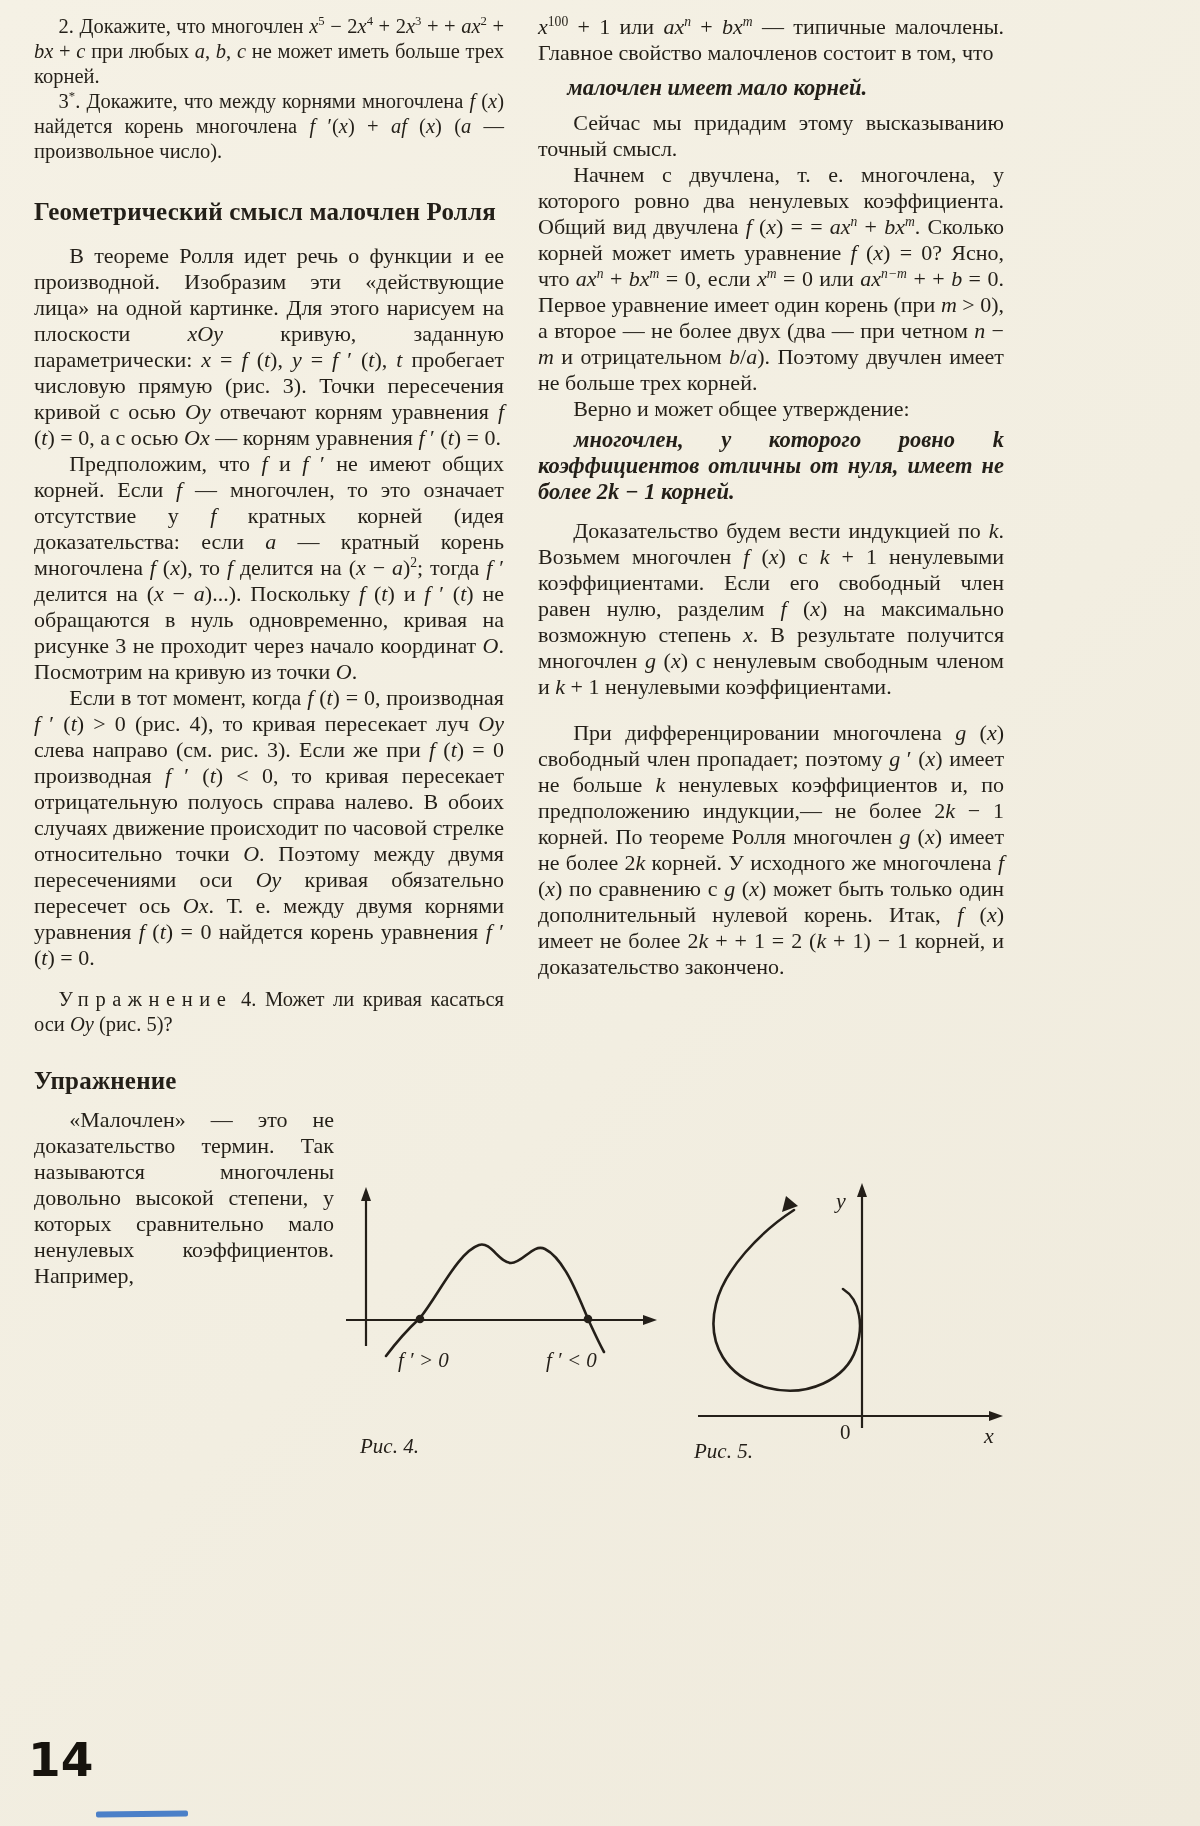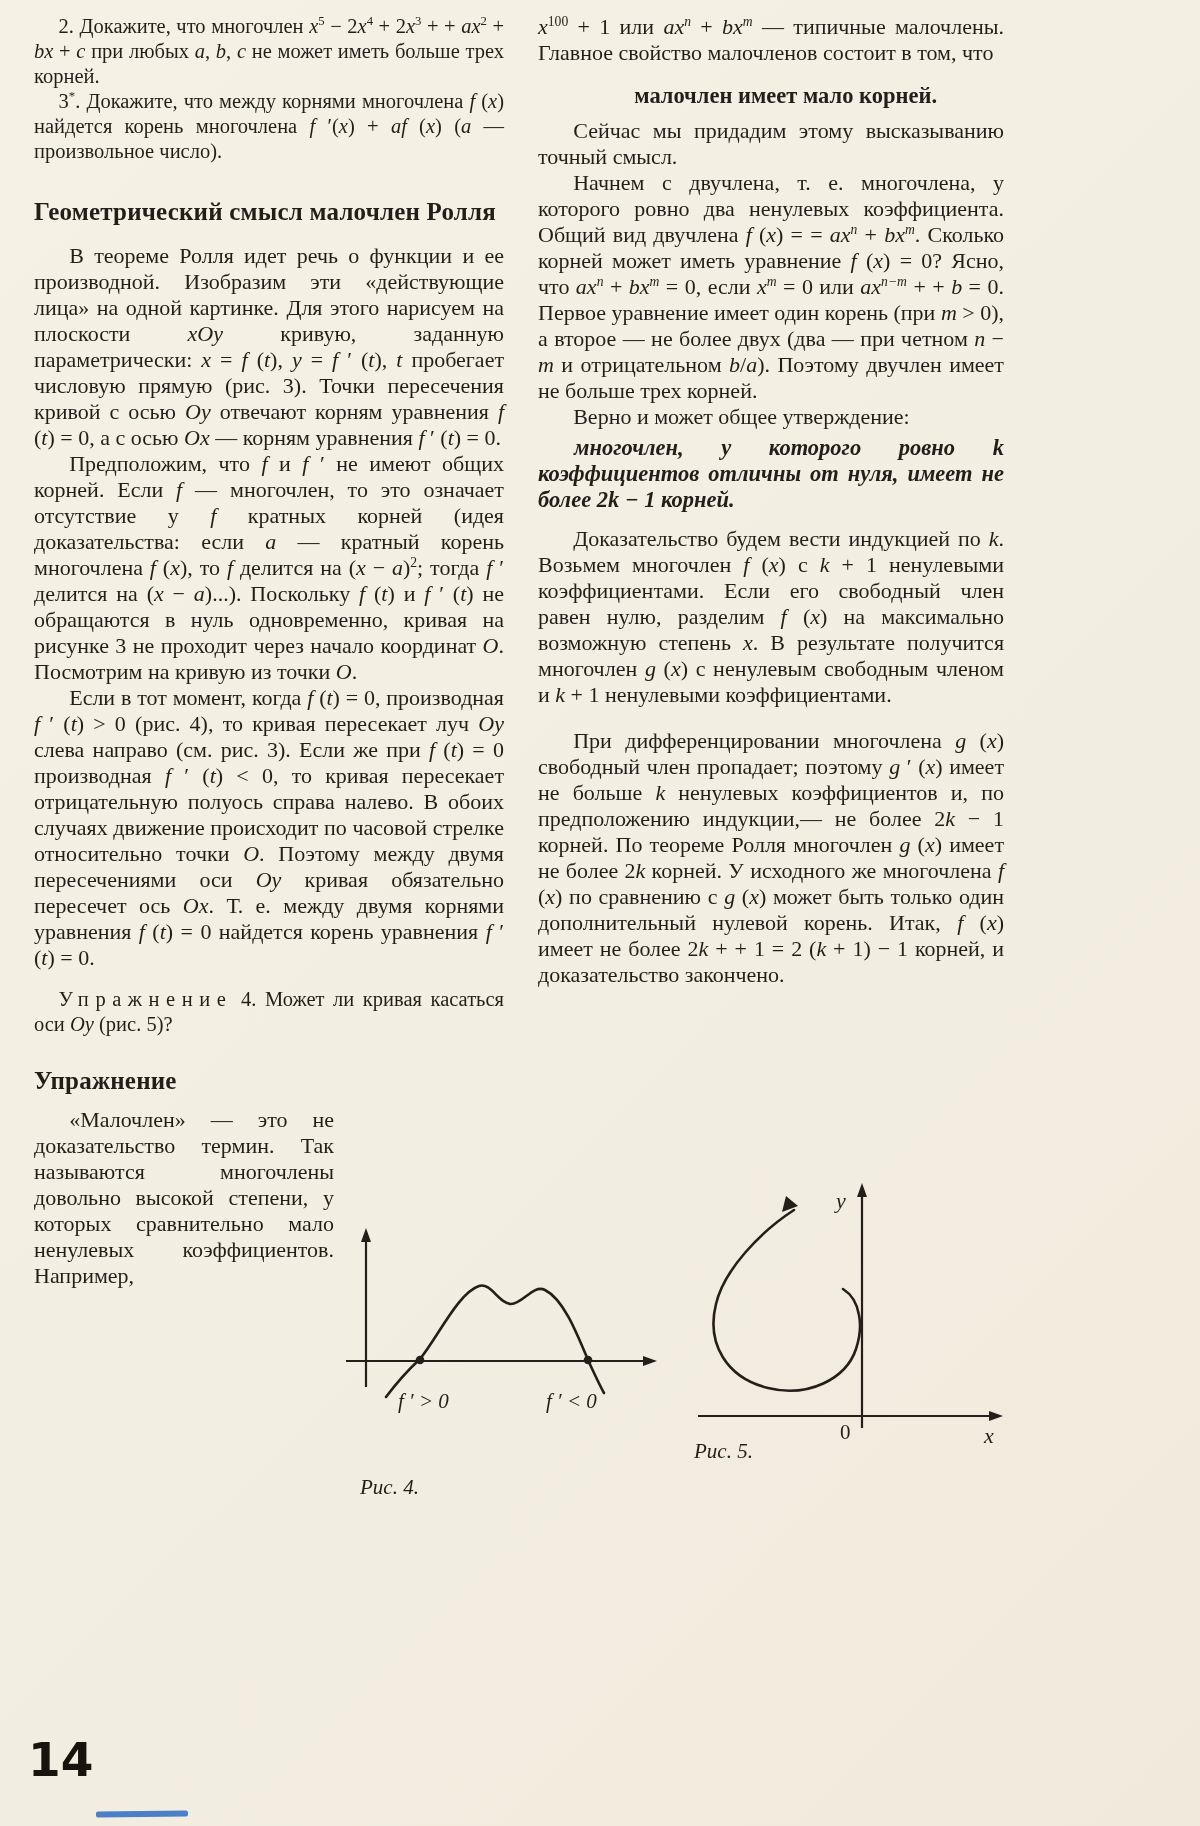--- a/index.html
+++ b/index.html
@@ -19,27 +19,27 @@
   .ex   { font-size:20.5px; line-height:25px; text-align:justify; text-indent:1.2em; hyphens:auto; }
   .ex4  { margin-top:16px; }
   .sp   { letter-spacing:0.32em; }
   sup   { font-size:0.62em; line-height:0; }
 
   .heading { font-size:25px; font-weight:bold; letter-spacing:0.2px; }
   .h-rolle { margin:34px 0 17px; }
   .h-malo  { margin:30px 0 12px; }
   .malo-text { width:300px; }
 
-  .slogan    { font-size:22.5px; line-height:26px; font-weight:bold; text-indent:1.3em; margin:17px 0 9px;text-align:center; }
+  .slogan    { font-size:22.5px; line-height:26px; font-style:italic; font-weight:bold; text-indent:1.3em; margin:9px 0 9px; }
   .statement { font-size:22.5px; line-height:26px; font-style:italic; font-weight:bold; text-align:justify; text-indent:1.6em; margin:5px 0 9px; }
   .gap  { margin-top:13px; }
   .gap2 { margin-top:20px; }
 
   .fig { position:absolute; }
-  #fig4 { left:336px; top:1219px; width:328px; height:292px; }
+  #fig4 { left:336px; top:1178px; width:328px; height:292px; }
   #fig5 { left:680px; top:1176px; width:335px; height:298px; }
   .fig svg { display:block; }
   .axis  { stroke:#241f19; stroke-width:2.2; }
   .curve { fill:none; stroke:#241f19; stroke-width:2.6; stroke-linecap:round; }
   .axf   { fill:#241f19; }
   .dot   { fill:#241f19; }
   .flabel { font-family:"Liberation Serif", serif; font-style:italic; font-size:21px; fill:#241f19; }
   .alabel { font-family:"Liberation Serif", serif; font-style:italic; font-size:22px; fill:#241f19; }
   .alabel0 { font-family:"Liberation Serif", serif; font-size:21px; fill:#241f19; }
   .caption { position:absolute; font-style:italic; font-size:21px; color:#241f19;text-align:right; }

